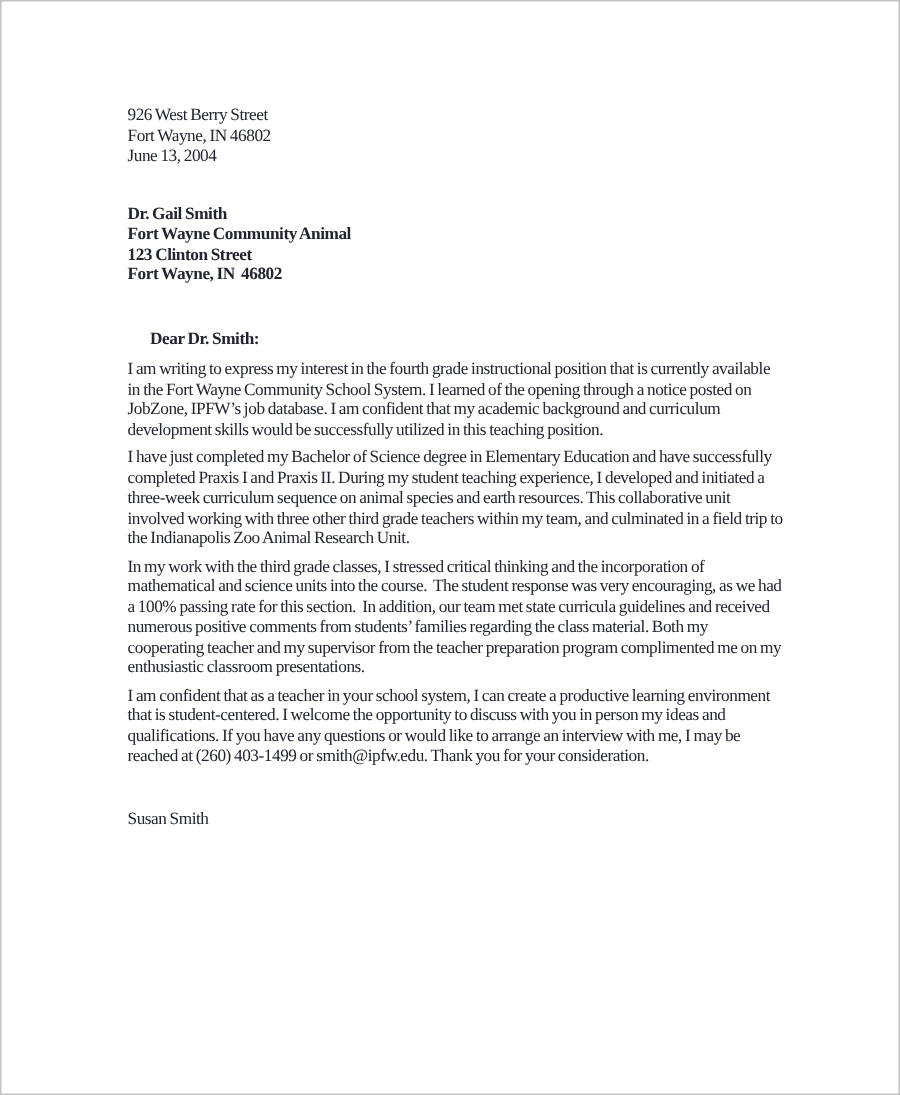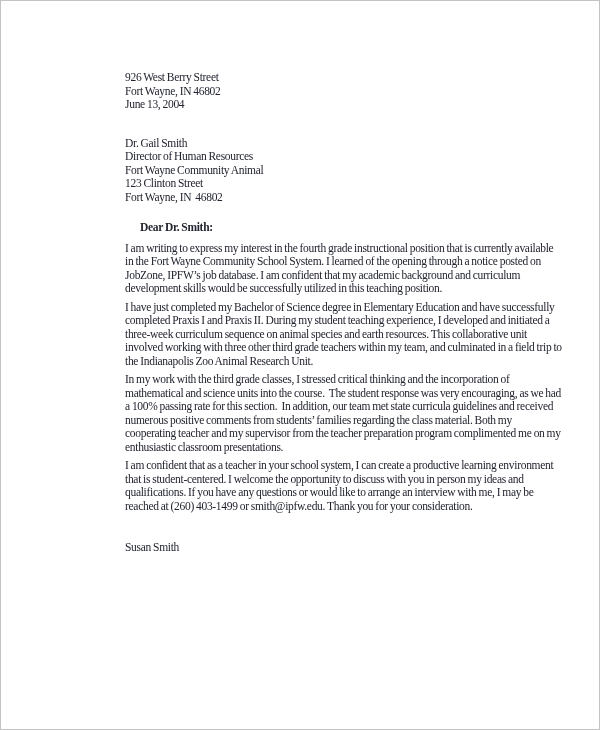--- a/index.html
+++ b/index.html
@@ -10,58 +10,56 @@
   .page {
     position: relative;
     width: 600px;
     height: 730px;
     box-sizing: border-box;
     background: #ffffff;
     border: 1px solid #c3c3c3;
     overflow: hidden;
     font-family: "Liberation Serif", "DejaVu Serif", serif;
     color: #22242f;
-    padding-left: 40px;
   }
   .content {
     box-sizing: content-box;
     width: 438px;
     padding: 70px 78px 0 84px;
     font-size: 11.5px;
     line-height: 13.5px;
     letter-spacing: -0.3px;
     word-spacing: -0.5px;
     text-align: left;
   }
   .address-block div {
     white-space: pre;
   }
   .sender-block   { margin: 0 0 25px 0; }
-  .recipient-block{ margin: 0 0 17px 0; }
+  .recipient-block{ margin: 0 0 29px 0; font-weight: bold; }
   .salutation     { margin: 0 0 7px 15px; font-weight: bold; }
   p.body-para     { margin: 4px 0 5px 0; }
   .closing        { margin: 16px 0 0 0; }
   .signature      { margin: 28px 0 0 0; }
   .enclosure      { margin: 24px 0 0 0; }
 </style>
 </head>
 <body>
 
 <div class="page">
   <div class="content">
 
     <div class="address-block sender-block">
       <div>926 West Berry Street</div>
       <div>Fort Wayne, IN 46802</div>
       <div>June 13, 2004</div>
     </div>
 
     <div class="address-block recipient-block">
       <div>Dr. Gail Smith</div>
-      <div>Director of Human Resources</div>
       <div>Fort Wayne Community Animal</div>
       <div>123 Clinton Street</div>
       <div>Fort Wayne, IN&nbsp; 46802</div>
     </div>
 
     <div class="salutation">Dear Dr. Smith:</div>
 
     <p class="body-para">I am writing to express my interest in the fourth grade instructional position that is currently available in the Fort Wayne Community School System. I learned of the opening through a notice posted on JobZone, IPFW’s job database. I am confident that my academic background and curriculum development skills would be successfully utilized in this teaching position.</p>
     <p class="body-para">I have just completed my Bachelor of Science degree in Elementary Education and have successfully completed Praxis I and Praxis II. During my student teaching experience, I developed and initiated a three-week curriculum sequence on animal species and earth resources. This collaborative unit involved working with three other third grade teachers within my team, and culminated in a field trip to the Indianapolis Zoo Animal Research Unit.</p>
     <p class="body-para">In my work with the third grade classes, I stressed critical thinking and the incorporation of mathematical and science units into the course.&nbsp; The student response was very encouraging, as we had a 100% passing rate for this section.&nbsp; In addition, our team met state curricula guidelines and received numerous positive comments from students’ families regarding the class material. Both my cooperating teacher and my supervisor from the teacher preparation program complimented me on my enthusiastic classroom presentations.</p>

